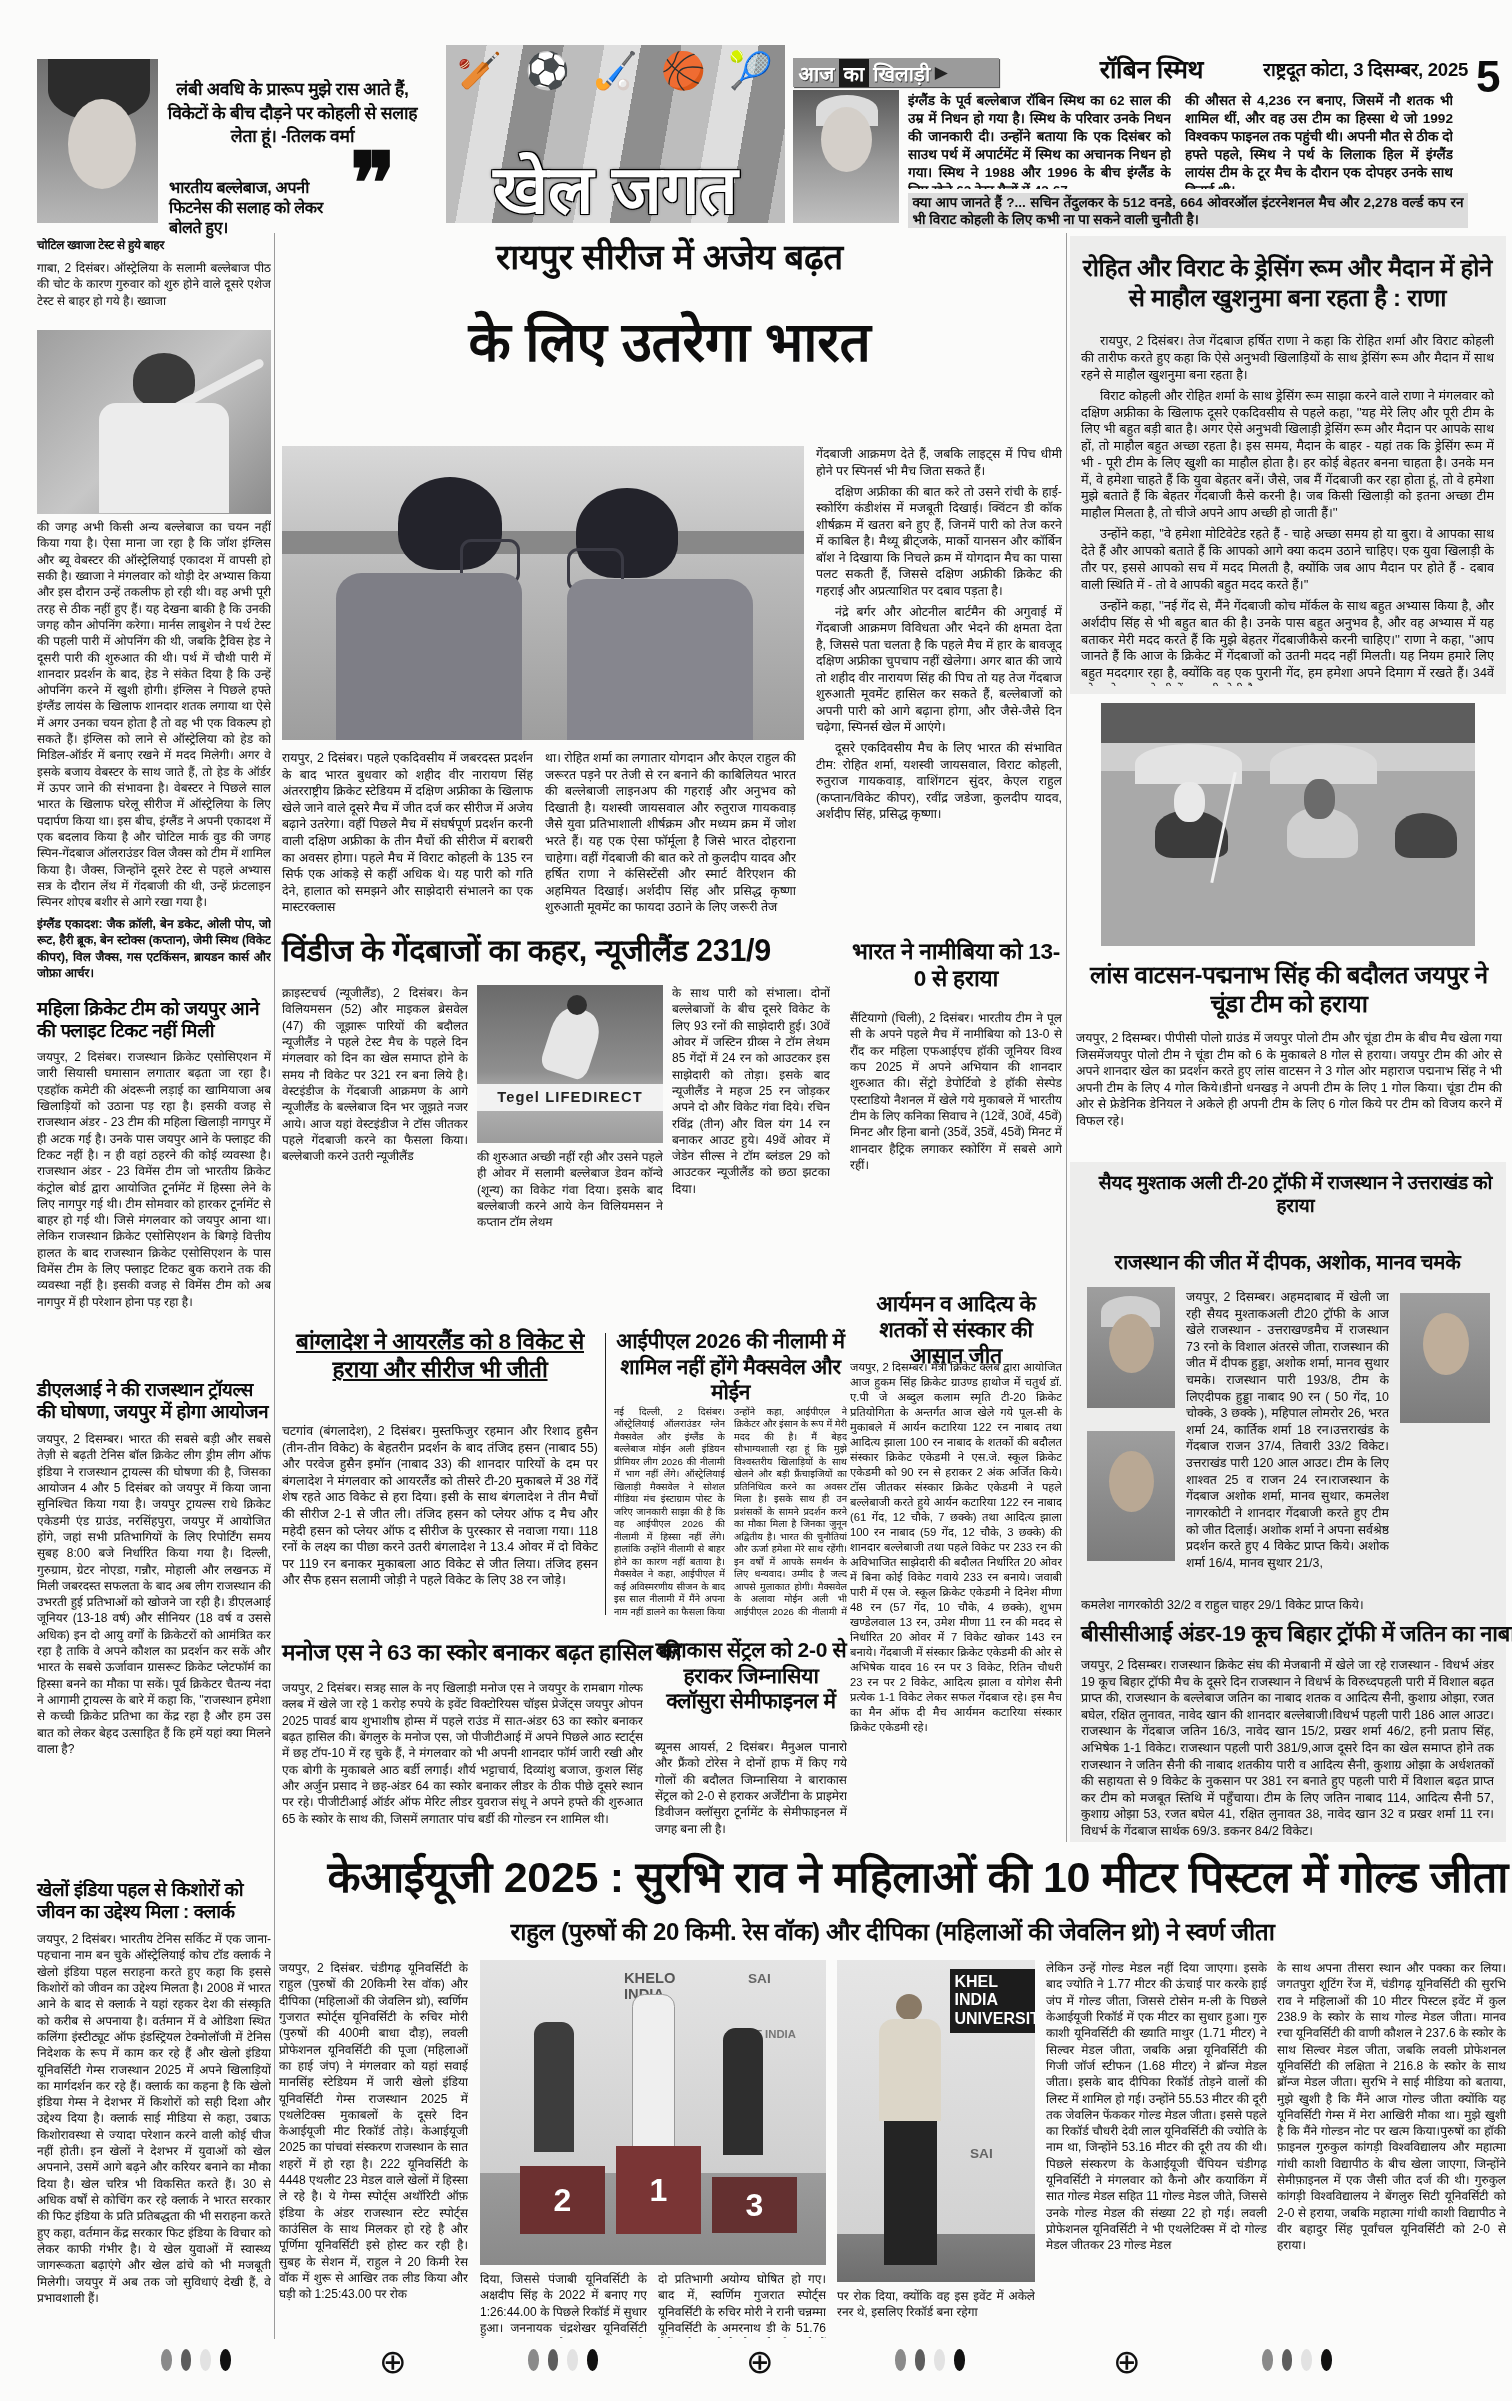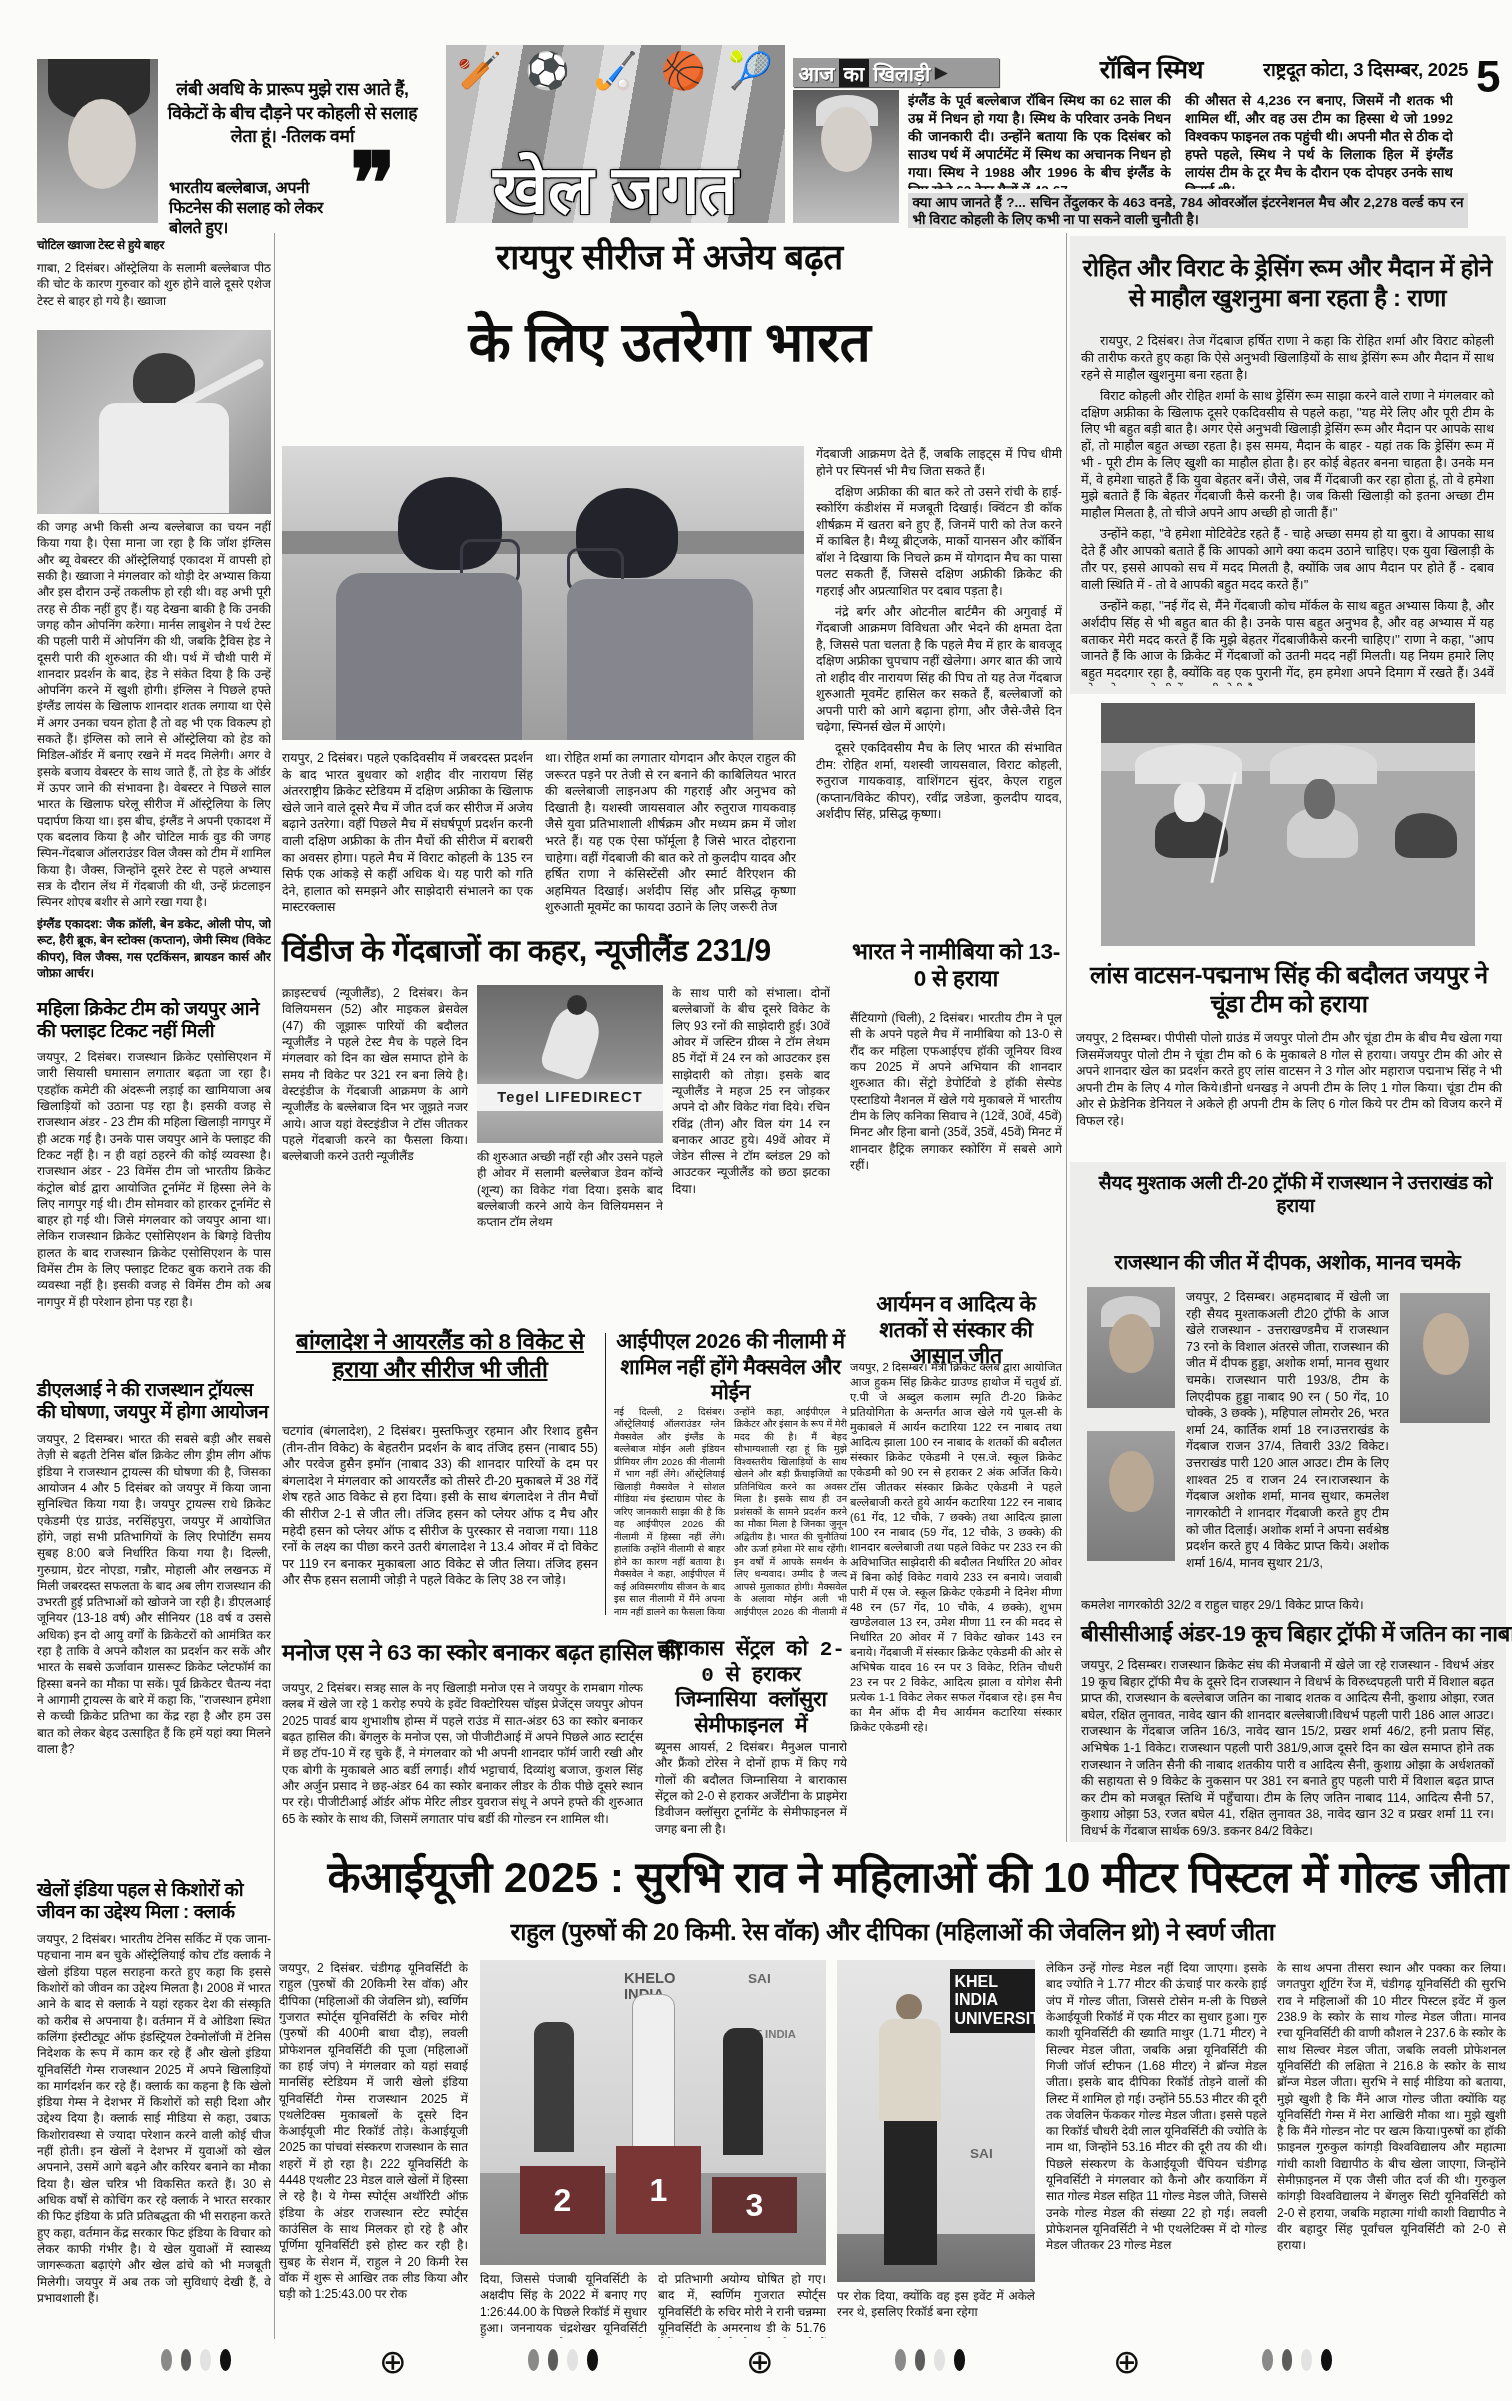--- a/index.html
+++ b/index.html
@@ -56,21 +56,21 @@
   </div>
   <div class="a hd ctr" style="left:1033px;top:55px;width:237px;font-size:25px;">रॉबिन स्मिथ</div>
   <div class="a hd" style="left:1203px;top:60px;width:265px;font-size:18.6px;text-align:right;">राष्ट्रदूत कोटा, 3 दिसम्बर, 2025</div>
   <div class="a hd" style="left:1476px;top:52px;width:33px;font-size:44px;">5</div>
   <div class="ph" style="left:793px;top:90px;width:106px;height:133px;background:linear-gradient(180deg,#5a5a5a,#9a9a9a 55%,#c0c0c0);">
     <div class="a" style="left:22.6px;top:4.5px;width:62px;height:31px;background:#dcdcdc;border-radius:50% 50% 0 0;"></div>
     <div class="face" style="left:28px;top:17px;width:51px;height:65px;"></div>
   </div>
   <div class="a j clip" style="left:908px;top:92px;width:263px;height:97px;font-size:13.6px;line-height:1.33;font-weight:600;">इंग्लैंड के पूर्व बल्लेबाज रॉबिन स्मिथ का 62 साल की उम्र में निधन हो गया है। स्मिथ के परिवार उनके निधन की जानकारी दी। उन्होंने बताया कि एक दिसंबर को साउथ पर्थ में अपार्टमेंट में स्मिथ का अचानक निधन हो गया। स्मिथ ने 1988 और 1996 के बीच इंग्लैंड के लिए खेले 62 टेस्ट मैचों में 43.67</div>
   <div class="a j clip" style="left:1185px;top:92px;width:268px;height:97px;font-size:13.6px;line-height:1.33;font-weight:600;">की औसत से 4,236 रन बनाए, जिसमें नौ शतक भी शामिल थीं, और वह उस टीम का हिस्सा थे जो 1992 विश्वकप फाइनल तक पहुंची थी। अपनी मौत से ठीक दो हफ्ते पहले, स्मिथ ने पर्थ के लिलाक हिल में इंग्लैंड लायंस टीम के टूर मैच के दौरान एक दोपहर उनके साथ बिताई थी।</div>
-  <div class="a j clip" style="left:908px;top:193px;width:560px;height:35px;background:#dcdcdc;font-weight:700;font-size:13.6px;line-height:1.25;padding:1.7px 4.5px;box-sizing:border-box;">क्या आप जानते हैं ?... सचिन तेंदुलकर के 463 वनडे, 784 ओवरऑल इंटरनेशनल मैच और 2,278 वर्ल्ड कप रन भी विराट कोहली के लिए कभी ना पा सकने वाली चुनौती है।</div>
+  <div class="a j clip" style="left:908px;top:193px;width:560px;height:35px;background:#dcdcdc;font-weight:700;font-size:13.6px;line-height:1.25;padding:1.7px 4.5px;box-sizing:border-box;">क्या आप जानते हैं ?... सचिन तेंदुलकर के 512 वनडे, 664 ओवरऑल इंटरनेशनल मैच और 2,278 वर्ल्ड कप रन भी विराट कोहली के लिए कभी ना पा सकने वाली चुनौती है।</div>
 
   <div class="vr" style="left:274px;top:233px;height:2106px;"></div>
   <div class="vr" style="left:1066px;top:233px;height:1609px;"></div>
 
   <div class="a hd" style="left:37px;top:239px;width:236px;font-size:12px;white-space:nowrap;">चोटिल ख्वाजा टेस्ट से हुये बाहर</div>
   <div class="a j clip" style="left:37px;top:260px;width:234px;height:67px;"><span class="bt">गाबा, 2 दिसंबर। ऑस्ट्रेलिया के सलामी बल्लेबाज पीठ की चोट के कारण गुरुवार को शुरु होने वाले दूसरे एशेज टेस्ट से बाहर हो गये है। ख्वाजा</span></div>
   <div class="ph" style="left:37px;top:330px;width:234px;height:184px;background:linear-gradient(135deg,#9f9f9f,#c7c7c7 50%,#8b8b8b);">
     <div class="a" style="left:96px;top:22.6px;width:62px;height:54px;background:#3a3a3a;border-radius:50% 50% 40% 40%;"></div>
     <div class="a" style="left:130px;top:51px;width:102px;height:9px;background:#e8e8e8;transform:rotate(-28deg);border-radius:4.5px;"></div>
     <div class="a" style="left:62px;top:73px;width:130px;height:110px;background:#ececec;border-radius:17px 17px 0 0;"></div>
@@ -130,21 +130,21 @@
   <div class="a j clip bt2" style="left:282px;top:1423px;width:316px;height:192px;">चटगांव (बंगलादेश), 2 दिसंबर। मुस्तफिजुर रहमान और रिशाद हुसैन (तीन-तीन विकेट) के बेहतरीन प्रदर्शन के बाद तंजिद हसन (नाबाद 55) और परवेज हुसैन इमॉन (नाबाद 33) की शानदार पारियों के दम पर बंगलादेश ने मंगलवार को आयरलैंड को तीसरे टी-20 मुकाबले में 38 गेंदें शेष रहते आठ विकेट से हरा दिया। इसी के साथ बंगलादेश ने तीन मैचों की सीरीज 2-1 से जीत ली। तंजिद हसन को प्लेयर ऑफ द मैच और महेदी हसन को प्लेयर ऑफ द सीरीज के पुरस्कार से नवाजा गया। 118 रनों के लक्ष्य का पीछा करने उतरी बंगलादेश ने 13.4 ओवर में दो विकेट पर 119 रन बनाकर मुकाबला आठ विकेट से जीत लिया। तंजिद हसन और सैफ हसन सलामी जोड़ी ने पहले विकेट के लिए 38 रन जोड़े।</div>
   <div class="vr" style="left:605px;top:1333px;height:282px;background:#222;"></div>
 
   <div class="a hd ctr" style="left:614px;top:1328px;width:233px;font-size:21px;line-height:1.22;">आईपीएल 2026 की नीलामी में शामिल नहीं होंगे मैक्सवेल और मोईन</div>
   <div class="a j clip" style="left:614px;top:1406px;width:111px;height:210px;font-size:9.6px;line-height:1.3;">नई दिल्ली, 2 दिसंबर। ऑस्ट्रेलियाई ऑलराउंडर ग्लेन मैक्सवेल और इंग्लैंड के बल्लेबाज मोईन अली इंडियन प्रीमियर लीग 2026 की नीलामी में भाग नहीं लेंगे। ऑस्ट्रेलियाई खिलाड़ी मैक्सवेल ने सोशल मीडिया मंच इंस्टाग्राम पोस्ट के जरिए जानकारी साझा की है कि वह आईपीएल 2026 की नीलामी में हिस्सा नहीं लेंगे। हालांकि उन्होंने नीलामी से बाहर होने का कारण नहीं बताया है। मैक्सवेल ने कहा, आईपीएल में कई अविस्मरणीय सीजन के बाद इस साल नीलामी में मैंने अपना नाम नहीं डालने का फैसला किया है। यह मेरे लिए एक बड़ा निर्णय है और इस लीग ने मुझे जो कुछ भी दिया, उसके लिए मैं बहुत आभार के साथ यह फैसला ले रहा हूं।</div>
   <div class="a j clip" style="left:734px;top:1406px;width:113px;height:210px;font-size:9.6px;line-height:1.3;">उन्होंने कहा, आईपीएल ने क्रिकेटर और इंसान के रूप में मेरी मदद की है। मैं बेहद सौभाग्यशाली रहा हूं कि मुझे विश्वस्तरीय खिलाड़ियों के साथ खेलने और बड़ी फ्रैंचाइजियों का प्रतिनिधित्व करने का अवसर मिला है। इसके साथ ही उन प्रशंसकों के सामने प्रदर्शन करने का मौका मिला है जिनका जुनून अद्वितीय है। भारत की चुनौतियां और ऊर्जा हमेशा मेरे साथ रहेंगी। इन वर्षों में आपके समर्थन के लिए धन्यवाद। उम्मीद है जल्द आपसे मुलाकात होगी। मैक्सवेल के अलावा मोईन अली भी आईपीएल 2026 की नीलामी में शामिल नहीं होंगे, फॉफ डुप्लेसी की तरह ही उन्होंने भी आईपीएल की जगह पाकिस्तान सुपर लीग (पीएसएल) में खेलने का फैसला किया है।</div>
 
   <div class="a hd" style="left:282px;top:1640px;width:364px;font-size:22.6px;white-space:nowrap;">मनोज एस ने 63 का स्कोर बनाकर बढ़त हासिल की</div>
   <div class="a j clip bt" style="left:282px;top:1680px;width:361px;height:186px;">जयपुर, 2 दिसंबर। सत्रह साल के नए खिलाड़ी मनोज एस ने जयपुर के रामबाग गोल्फ क्लब में खेले जा रहे 1 करोड़ रुपये के इवेंट विक्टोरियस चॉइस प्रेजेंट्स जयपुर ओपन 2025 पावर्ड बाय शुभाशीष होम्स में पहले राउंड में सात-अंडर 63 का स्कोर बनाकर बढ़त हासिल की। बेंगलुरु के मनोज एस, जो पीजीटीआई में अपने पिछले आठ स्टार्ट्स में छह टॉप-10 में रह चुके हैं, ने मंगलवार को भी अपनी शानदार फॉर्म जारी रखी और एक बोगी के मुकाबले आठ बर्डी लगाईं। शौर्य भट्टाचार्य, दिव्यांशु बजाज, कुशल सिंह और अर्जुन प्रसाद ने छह-अंडर 64 का स्कोर बनाकर लीडर के ठीक पीछे दूसरे स्थान पर रहे। पीजीटीआई ऑर्डर ऑफ मेरिट लीडर युवराज संधू ने अपने हफ्ते की शुरुआत 65 के स्कोर के साथ की, जिसमें लगातार पांच बर्डी की गोल्डन रन शामिल थी।</div>
 
-  <div class="a hd ctr" style="left:655px;top:1637px;width:192px;font-size:21px;line-height:1.22;font-family:Liberation Mono, monospace;">बाराकास सेंट्रल को 2-0 से हराकर जिम्नासिया क्लॉसुरा सेमीफाइनल में</div>
+  <div class="a hd ctr" style="left:655px;top:1637px;width:192px;font-size:21px;line-height:1.22;">बाराकास सेंट्रल को 2-0 से हराकर जिम्नासिया क्लॉसुरा सेमीफाइनल में</div>
   <div class="a j clip bt" style="left:655px;top:1739px;width:192px;height:127px;">ब्यूनस आयर्स, 2 दिसंबर। मैनुअल पानारो और फ्रैंको टोरेस ने दोनों हाफ में किए गये गोलों की बदौलत जिम्नासिया ने बाराकास सेंट्रल को 2-0 से हराकर अर्जेंटीना के प्राइमेरा डिवीजन क्लॉसुरा टूर्नामेंट के सेमीफाइनल में जगह बना ली है।</div>
 
   <div class="panel" style="left:1070px;top:236px;width:436px;height:458px;"></div>
   <div class="a hd ctr" style="left:1081px;top:253px;width:413px;font-size:24px;line-height:1.25;">रोहित और विराट के ड्रेसिंग रूम और मैदान में होने से माहौल खुशनुमा बना रहता है : राणा</div>
   <div class="a j clip" style="left:1081px;top:333px;width:413px;height:353px;font-size:12.7px;line-height:1.32;">
     <p>रायपुर, 2 दिसंबर। तेज गेंदबाज हर्षित राणा ने कहा कि रोहित शर्मा और विराट कोहली की तारीफ करते हुए कहा कि ऐसे अनुभवी खिलाड़ियों के साथ ड्रेसिंग रूम और मैदान में साथ रहने से माहौल खुशनुमा बना रहता है।</p>
     <p>विराट कोहली और रोहित शर्मा के साथ ड्रेसिंग रूम साझा करने वाले राणा ने मंगलवार को दक्षिण अफ्रीका के खिलाफ दूसरे एकदिवसीय से पहले कहा, ''यह मेरे लिए और पूरी टीम के लिए भी बहुत बड़ी बात है। अगर ऐसे अनुभवी खिलाड़ी ड्रेसिंग रूम और मैदान पर आपके साथ हों, तो माहौल बहुत अच्छा रहता है। इस समय, मैदान के बाहर - यहां तक कि ड्रेसिंग रूम में भी - पूरी टीम के लिए खुशी का माहौल होता है। हर कोई बेहतर बनना चाहता है। उनके मन में, वे हमेशा चाहते हैं कि युवा बेहतर बनें। जैसे, जब मैं गेंदबाजी कर रहा होता हूं, तो वे हमेशा मुझे बताते हैं कि बेहतर गेंदबाजी कैसे करनी है। जब किसी खिलाड़ी को इतना अच्छा टीम माहौल मिलता है, तो चीजे अपने आप अच्छी हो जाती हैं।''</p>
     <p>उन्होंने कहा, ''वे हमेशा मोटिवेटेड रहते हैं - चाहे अच्छा समय हो या बुरा। वे आपका साथ देते हैं और आपको बताते हैं कि आपको आगे क्या कदम उठाने चाहिए। एक युवा खिलाड़ी के तौर पर, इससे आपको सच में मदद मिलती है, क्योंकि जब आप मैदान पर होते हैं - दबाव वाली स्थिति में - तो वे आपकी बहुत मदद करते हैं।''</p>
     <p>उन्होंने कहा, ''नई गेंद से, मैंने गेंदबाजी कोच मॉर्कल के साथ बहुत अभ्यास किया है, और अर्शदीप सिंह से भी बहुत बात की है। उनके पास बहुत अनुभव है, और वह अभ्यास में यह बताकर मेरी मदद करते हैं कि मुझे बेहतर गेंदबाजीकैसे करनी चाहिए।'' राणा ने कहा, ''आप जानते हैं कि आज के क्रिकेट में गेंदबाजों को उतनी मदद नहीं मिलती। यह नियम हमारे लिए बहुत मददगार रहा है, क्योंकि वह एक पुरानी गेंद, हम हमेशा अपने दिमाग में रखते हैं। 34वें ओवर के बाद जो भी गेंद पुरानी होती है।</p>
   </div>

